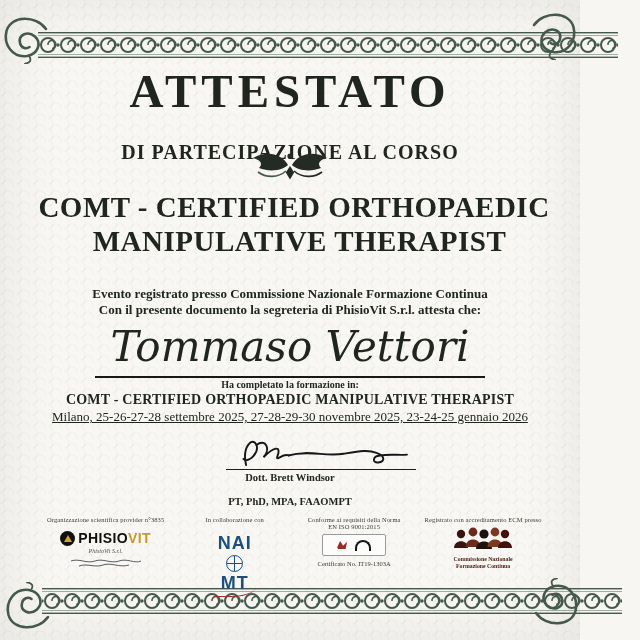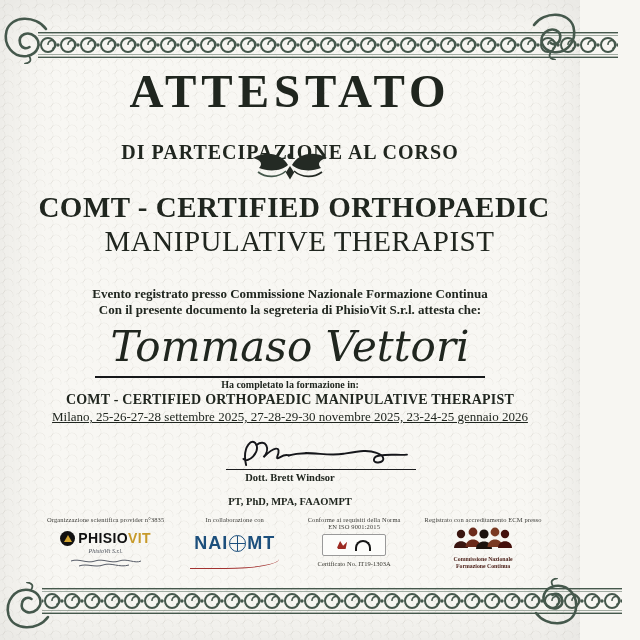--- a/index.html
+++ b/index.html
@@ -26,21 +26,21 @@
   .corner{position:absolute;width:46px;height:50px;}
   .corner.tl{top:14px;left:2px;}
   .corner.tr{top:10px;right:2px;transform:scaleX(-1);}
   .corner.bl{bottom:8px;left:4px;transform:scaleY(-1);}
   .corner.br{bottom:12px;right:0px;transform:scale(-1,-1);}
   
   .title{top:64px;font-size:47px;font-weight:bold;letter-spacing:5px;}
   .subtitle{top:121px;font-size:20px;font-weight:bold;letter-spacing:1px;margin-top:20px;}
   .fleuron{top:148px;}
   .course1{top:191px;font-size:29px;font-weight:bold;letter-spacing:.5px;padding-left:8px;}
-  .course2{top:225px;font-size:29px;font-weight:normal;letter-spacing:.5px;margin-left:19px;}
+  .course2{top:225px;font-size:29px;font-weight:bold;letter-spacing:.5px;margin-left:19px;}
   .reg1{top:286px;font-size:13px;font-weight:bold;}
   .reg2{top:302px;font-size:13px;font-weight:bold;}
   .name{top:322px;font-size:42px;font-style:italic;font-family:"DejaVu Serif",serif;}
   .name-rule{position:absolute;top:376px;left:95px;right:95px;border-top:2px solid #16181a;}
   .completed-label{top:379px;font-size:10px;font-weight:bold;}
   .completed-course{top:392px;font-size:14px;font-weight:bold;letter-spacing:.2px;}
   .dates{top:409px;font-size:13px;text-decoration:underline;}
   
   .sig-svg{position:absolute;top:432px;left:220px;}
   .sig-rule{position:absolute;top:469px;left:226px;width:190px;border-top:1.4px solid #1b1c1e;}
@@ -54,21 +54,21 @@
   .pv-logo{margin-top:7px;display:flex;align-items:center;justify-content:center;gap:3px;}
   .pv-circle{width:15px;height:15px;border-radius:50%;background:#111;display:inline-flex;align-items:center;justify-content:center;}
   .pv-tri{width:0;height:0;border-left:4.5px solid transparent;border-right:4.5px solid transparent;border-bottom:7.5px solid #d3a52f;}
   .pv-word{font-family:"Liberation Sans",sans-serif;font-weight:bold;font-size:14px;letter-spacing:.4px;color:#101010;}
   .pv-word .accent{color:#c79a2a;}
   .stamp{margin-top:2px;font-size:6px;color:#4a4f58;font-style:italic;filter:blur(.3px);}
   .naiomt{width:120px;}
   .na-logo{margin-top:10px;display:inline-flex;align-items:center;gap:1px;
     font-family:"Liberation Sans",sans-serif;font-weight:bold;font-size:18px;
     letter-spacing:1px;color:#1c4f7c;border-bottom:1.6px solid #a33331;
-    border-radius:0 0 60%/10px 10px;padding:0 4px 14px 4px;}
+    border-radius:0 0 60%/10px 10px;padding:0 4px 2px 4px;flex-direction:column;}
   .globe{width:15px;height:15px;border-radius:50%;border:1.6px solid #1c4f7c;position:relative;display:inline-block;background:
      linear-gradient(90deg, transparent 46%, #1c4f7c 46%, #1c4f7c 54%, transparent 54%),
      linear-gradient(0deg, transparent 46%, #1c4f7c 46%, #1c4f7c 54%, transparent 54%);}
   .iso{width:130px;}
   .iso-box{margin:4px auto 3px auto;width:62px;height:20px;border:.6px solid #999;border-radius:2px;background:#fcfcfa;display:flex;align-items:center;justify-content:center;gap:8px;}
   .iso-mark-red{width:10px;height:8px;background:#9c2a22;clip-path:polygon(0 80%,30% 0,60% 60%,100% 10%,85% 100%,10% 100%);}
   .iso-mark-black{width:12px;height:9px;border:2.2px solid #161616;border-bottom:none;border-radius:10px 10px 0 0;}
   .iso-cert{margin-top:4px;font-size:6.5px;color:#37372f;}
   .ecm{width:140px;}
   .ecm-org{font-size:5.8px;color:#4a1d15;font-weight:bold;line-height:1.25;}

